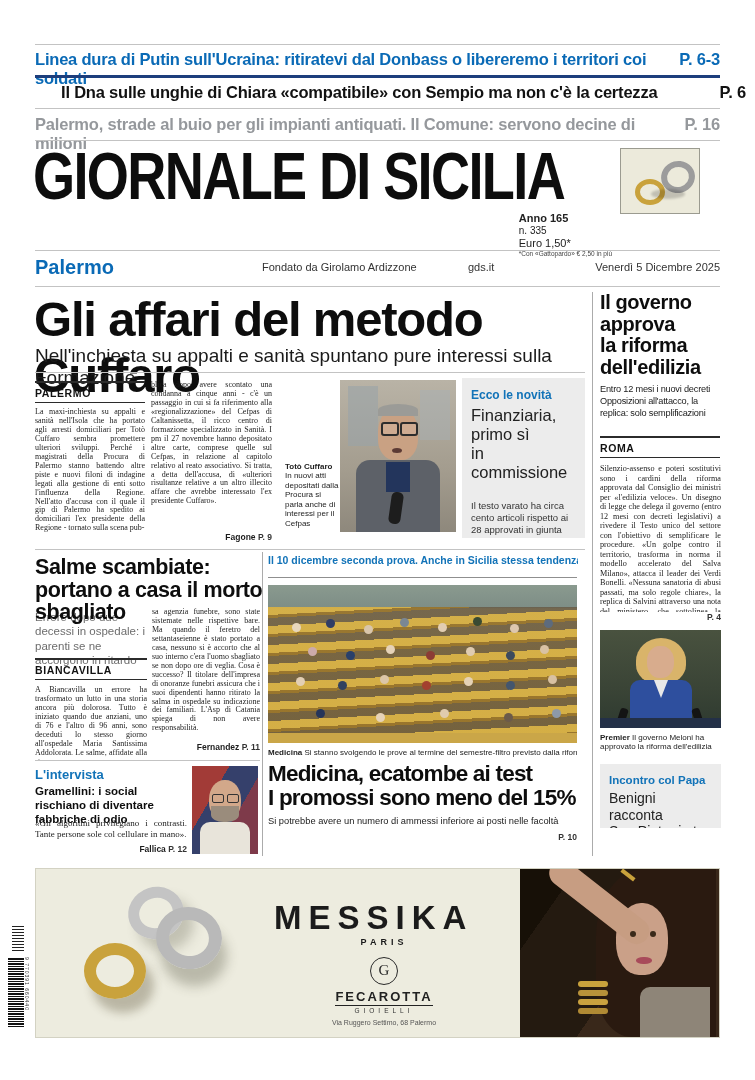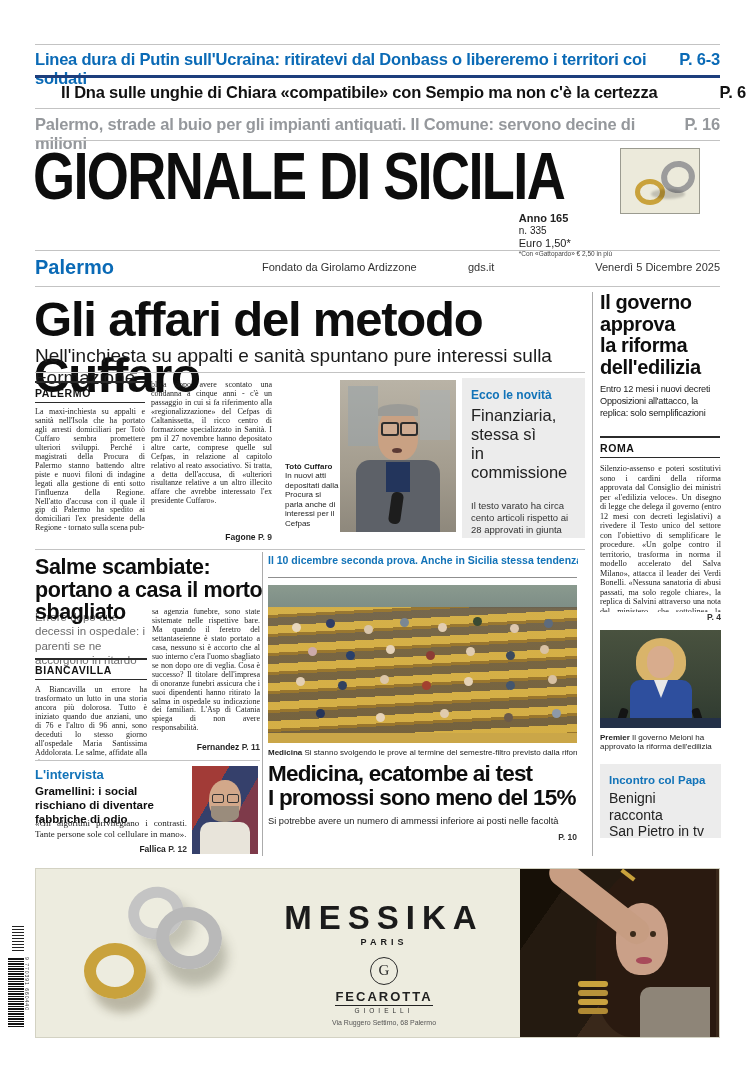--- a/index.html
+++ b/index.html
@@ -45,21 +45,21 @@
   .barcode{left:8px;top:925px;width:20px;height:108px;}
   .bc-small{position:absolute;top:0;left:4px;width:12px;height:26px;
             background:repeating-linear-gradient(0deg,#222 0 1px,#fff 1px 3px);}
   .bc-big{position:absolute;top:32px;left:0;width:16px;height:70px;
           background:repeating-linear-gradient(0deg,#111 0 1px,#fff 1px 2px,#111 2px 4px,#fff 4px 5px);}
   .bc-num{position:absolute;top:32px;left:16px;font-size:5px;color:#333;writing-mode:vertical-rl;letter-spacing:1px;}
 
   
   .ad{left:35px;top:868px;width:685px;height:170px;background:#edecdf;border:1px solid #d3d2c3;box-sizing:border-box;}
   .ring{position:absolute;border-radius:50%;}
-  .messika{letter-spacing:7px;font-size:33px;font-weight:600;color:#1b1b1b;text-align:center;}
+  .messika{letter-spacing:7px;font-size:33px;font-weight:600;color:#1b1b1b;text-align:left;}
   .paris{letter-spacing:4px;font-size:9px;font-weight:700;color:#1b1b1b;text-align:center;}
   .fec-mono{width:26px;height:26px;border:1.5px solid #2a2a2a;border-radius:50%;
             font-family:"Liberation Serif",serif;font-size:15px;line-height:24px;text-align:center;color:#2a2a2a;}
   .fec-name{font-size:13px;letter-spacing:2px;font-weight:600;color:#222;border-bottom:1px solid #222;padding-bottom:1px;}
   .fec-sub{font-size:6.5px;letter-spacing:4px;color:#333;margin-top:2px;text-align:center;}
   .fec-addr{font-size:7px;color:#555;}
 </style>
 </head>
 <body>
 
@@ -136,21 +136,21 @@
     <div class="abs" style="left:60px;top:42px;width:14px;height:10px;border:2px solid #2d2d2d;border-radius:3px;background:rgba(255,255,255,.12);"></div>
     <div class="abs" style="left:52px;top:68px;width:10px;height:5px;border-radius:50%;background:#5c3a34;"></div>
     <div class="abs" style="left:16px;top:80px;width:84px;height:72px;border-radius:14px 14px 0 0;background:#5d6168;"></div>
     <div class="abs" style="left:46px;top:82px;width:24px;height:30px;background:#23355c;"></div>
     <div class="abs" style="left:50px;top:112px;width:12px;height:32px;border-radius:5px;background:#1d1d1d;transform:rotate(8deg);"></div>
   </div>
 
   <div class="abs graybox clip" style="left:462px;top:378px;width:123px;height:160px;">
     <div class="kblue" style="font-size:12px;">Ecco le novità</div>
     <div class="prelines" style="font-size:16.5px;line-height:1.15;color:#222;margin-top:4px;">Finanziaria,
-stessa sì
+primo sì
 in commissione</div>
     <div style="font-size:9.5px;line-height:1.25;color:#333;margin-top:18px;">Il testo varato ha circa cento articoli rispetto ai 28 approvati in giunta</div>
     <div class="byline" style="margin-top:2px;">
       <span>Pipitone</span>
       <span class="pg">P. 10</span>
     </div>
   </div>
 
   <div class="hr" style="left:35px;top:549px;width:550px;"></div>
 
@@ -227,21 +227,21 @@
     <div class="abs" style="left:54px;top:50px;width:14px;height:18px;background:#e8e8e8;clip-path:polygon(0 0,100% 0,50% 100%);"></div>
     <div class="abs" style="left:18px;top:78px;width:8px;height:20px;background:#141414;transform:rotate(18deg);border-radius:3px;"></div>
     <div class="abs" style="left:94px;top:78px;width:8px;height:20px;background:#141414;transform:rotate(-18deg);border-radius:3px;"></div>
     <div class="abs" style="left:0;top:88px;width:121px;height:10px;background:#233047;"></div>
   </div>
   <div class="abs cap" style="left:600px;top:733px;width:121px;">
     <span class="capb">Premier</span>
     <span>Il governo Meloni ha approvato la riforma dell'edilizia</span>
   </div>
 
-  <div class="abs graybox clip" style="left:600px;top:764px;width:121px;height:74px;">
+  <div class="abs graybox clip" style="left:600px;top:764px;width:121px;height:64px;">
     <div class="kblue" style="font-size:11.5px;">Incontro col Papa</div>
     <div class="prelines" style="font-size:14px;line-height:1.18;color:#222;margin-top:4px;">Benigni racconta
 San Pietro in tv</div>
     <div class="byline" style="margin-top:6px;">
       <span class="pg">P. 31</span>
     </div>
   </div>
 
   <div class="abs barcode">
     <div class="bc-small"></div>

